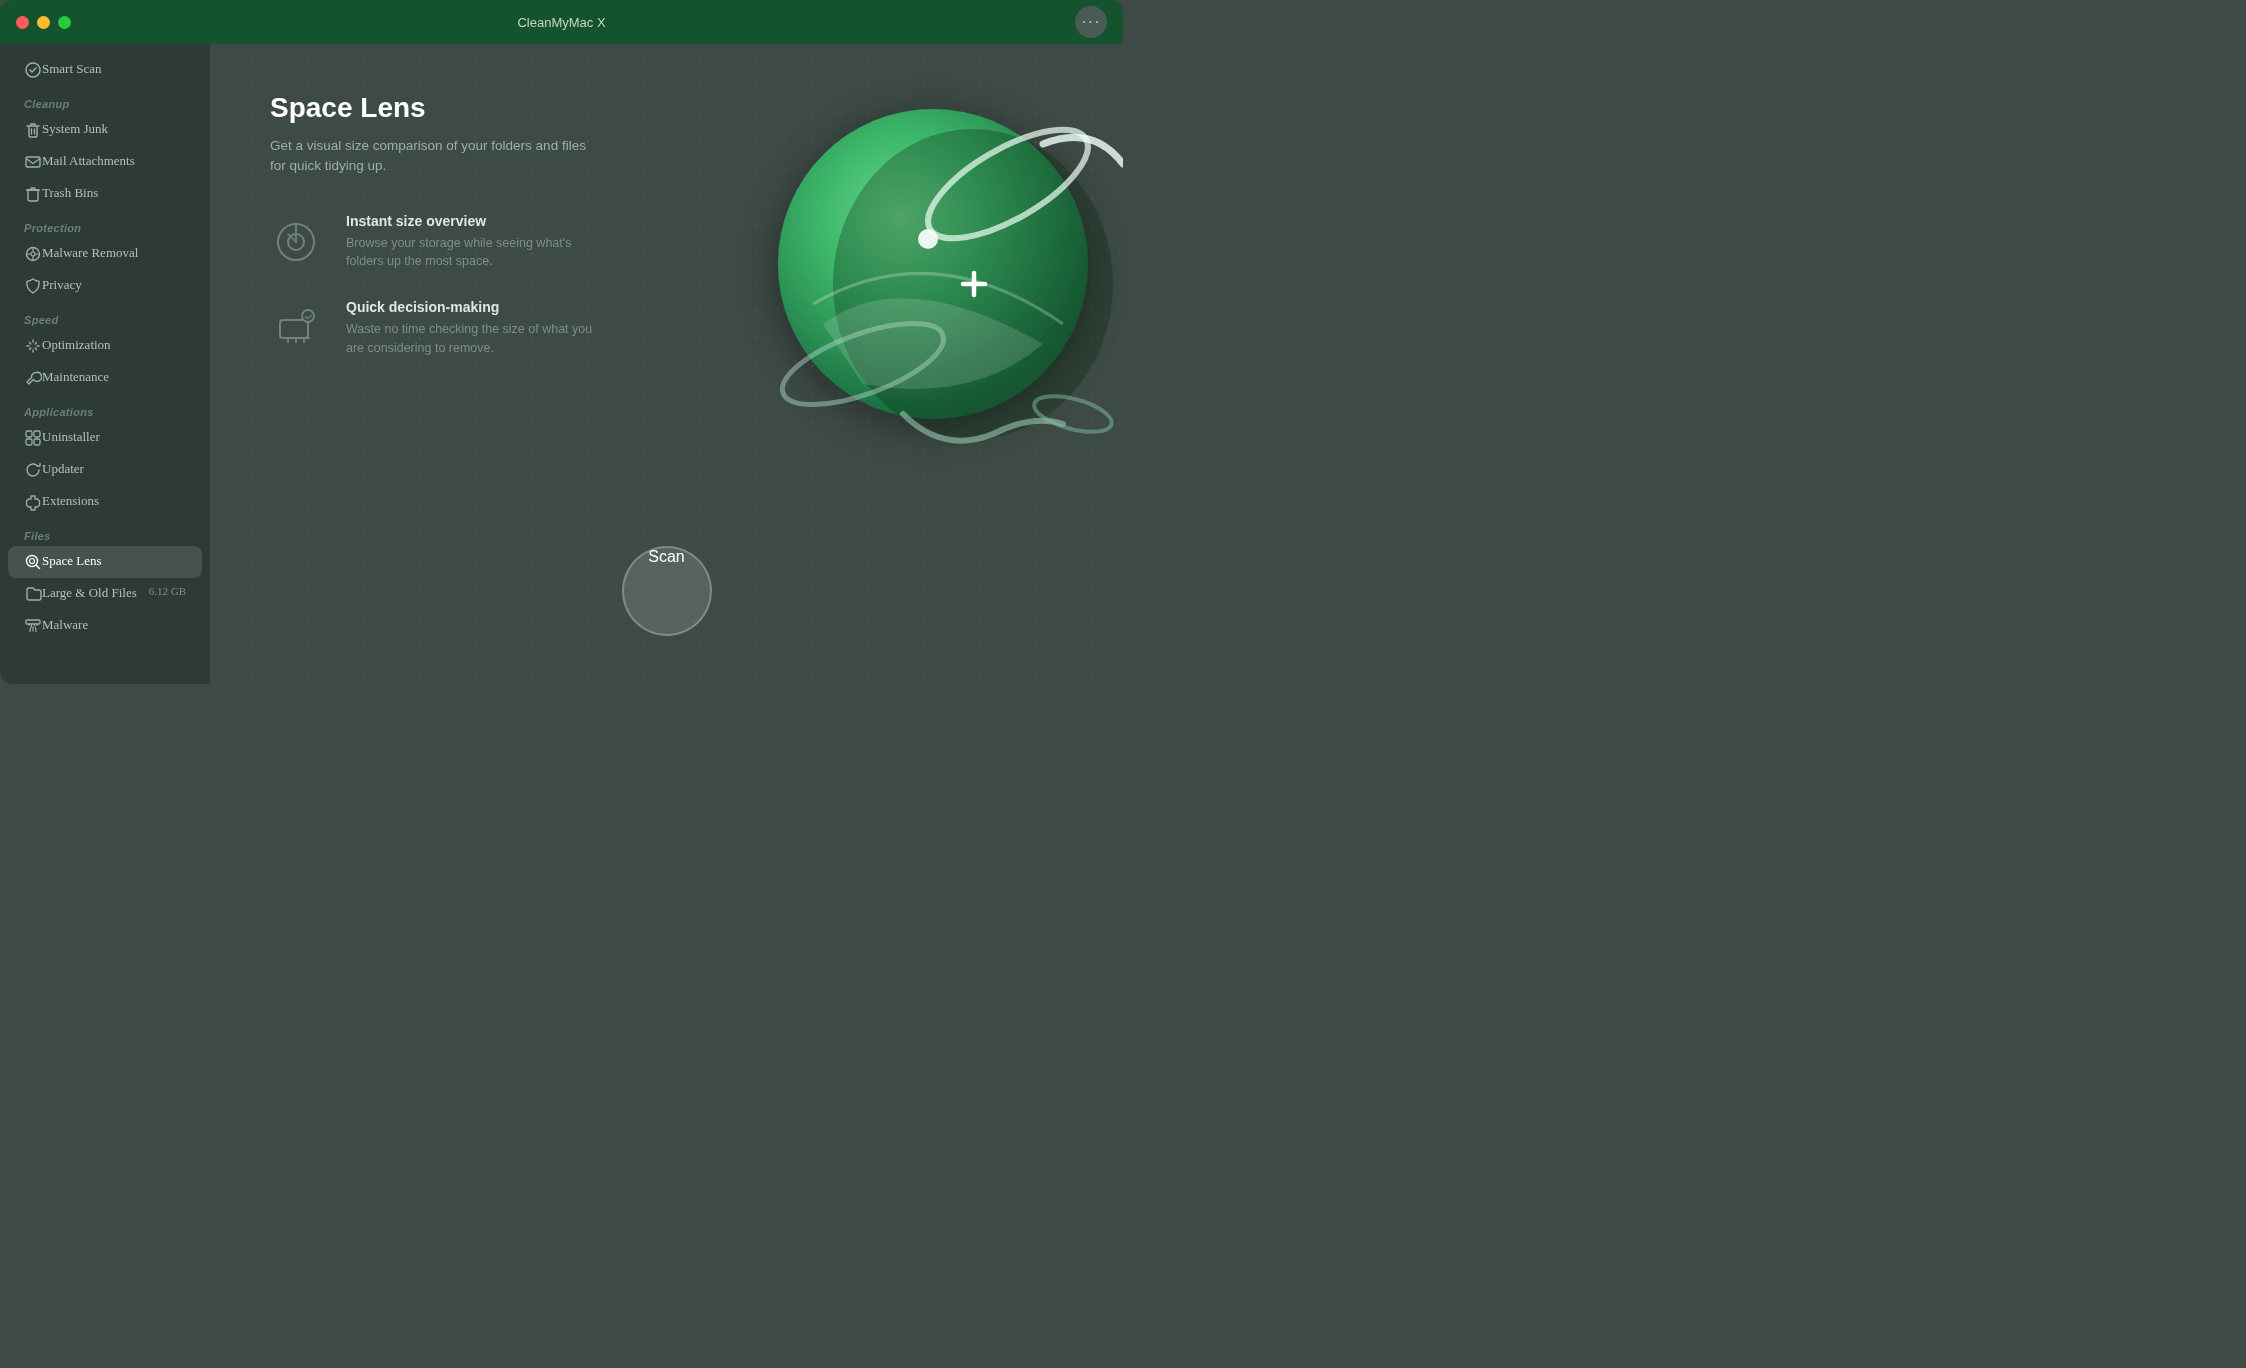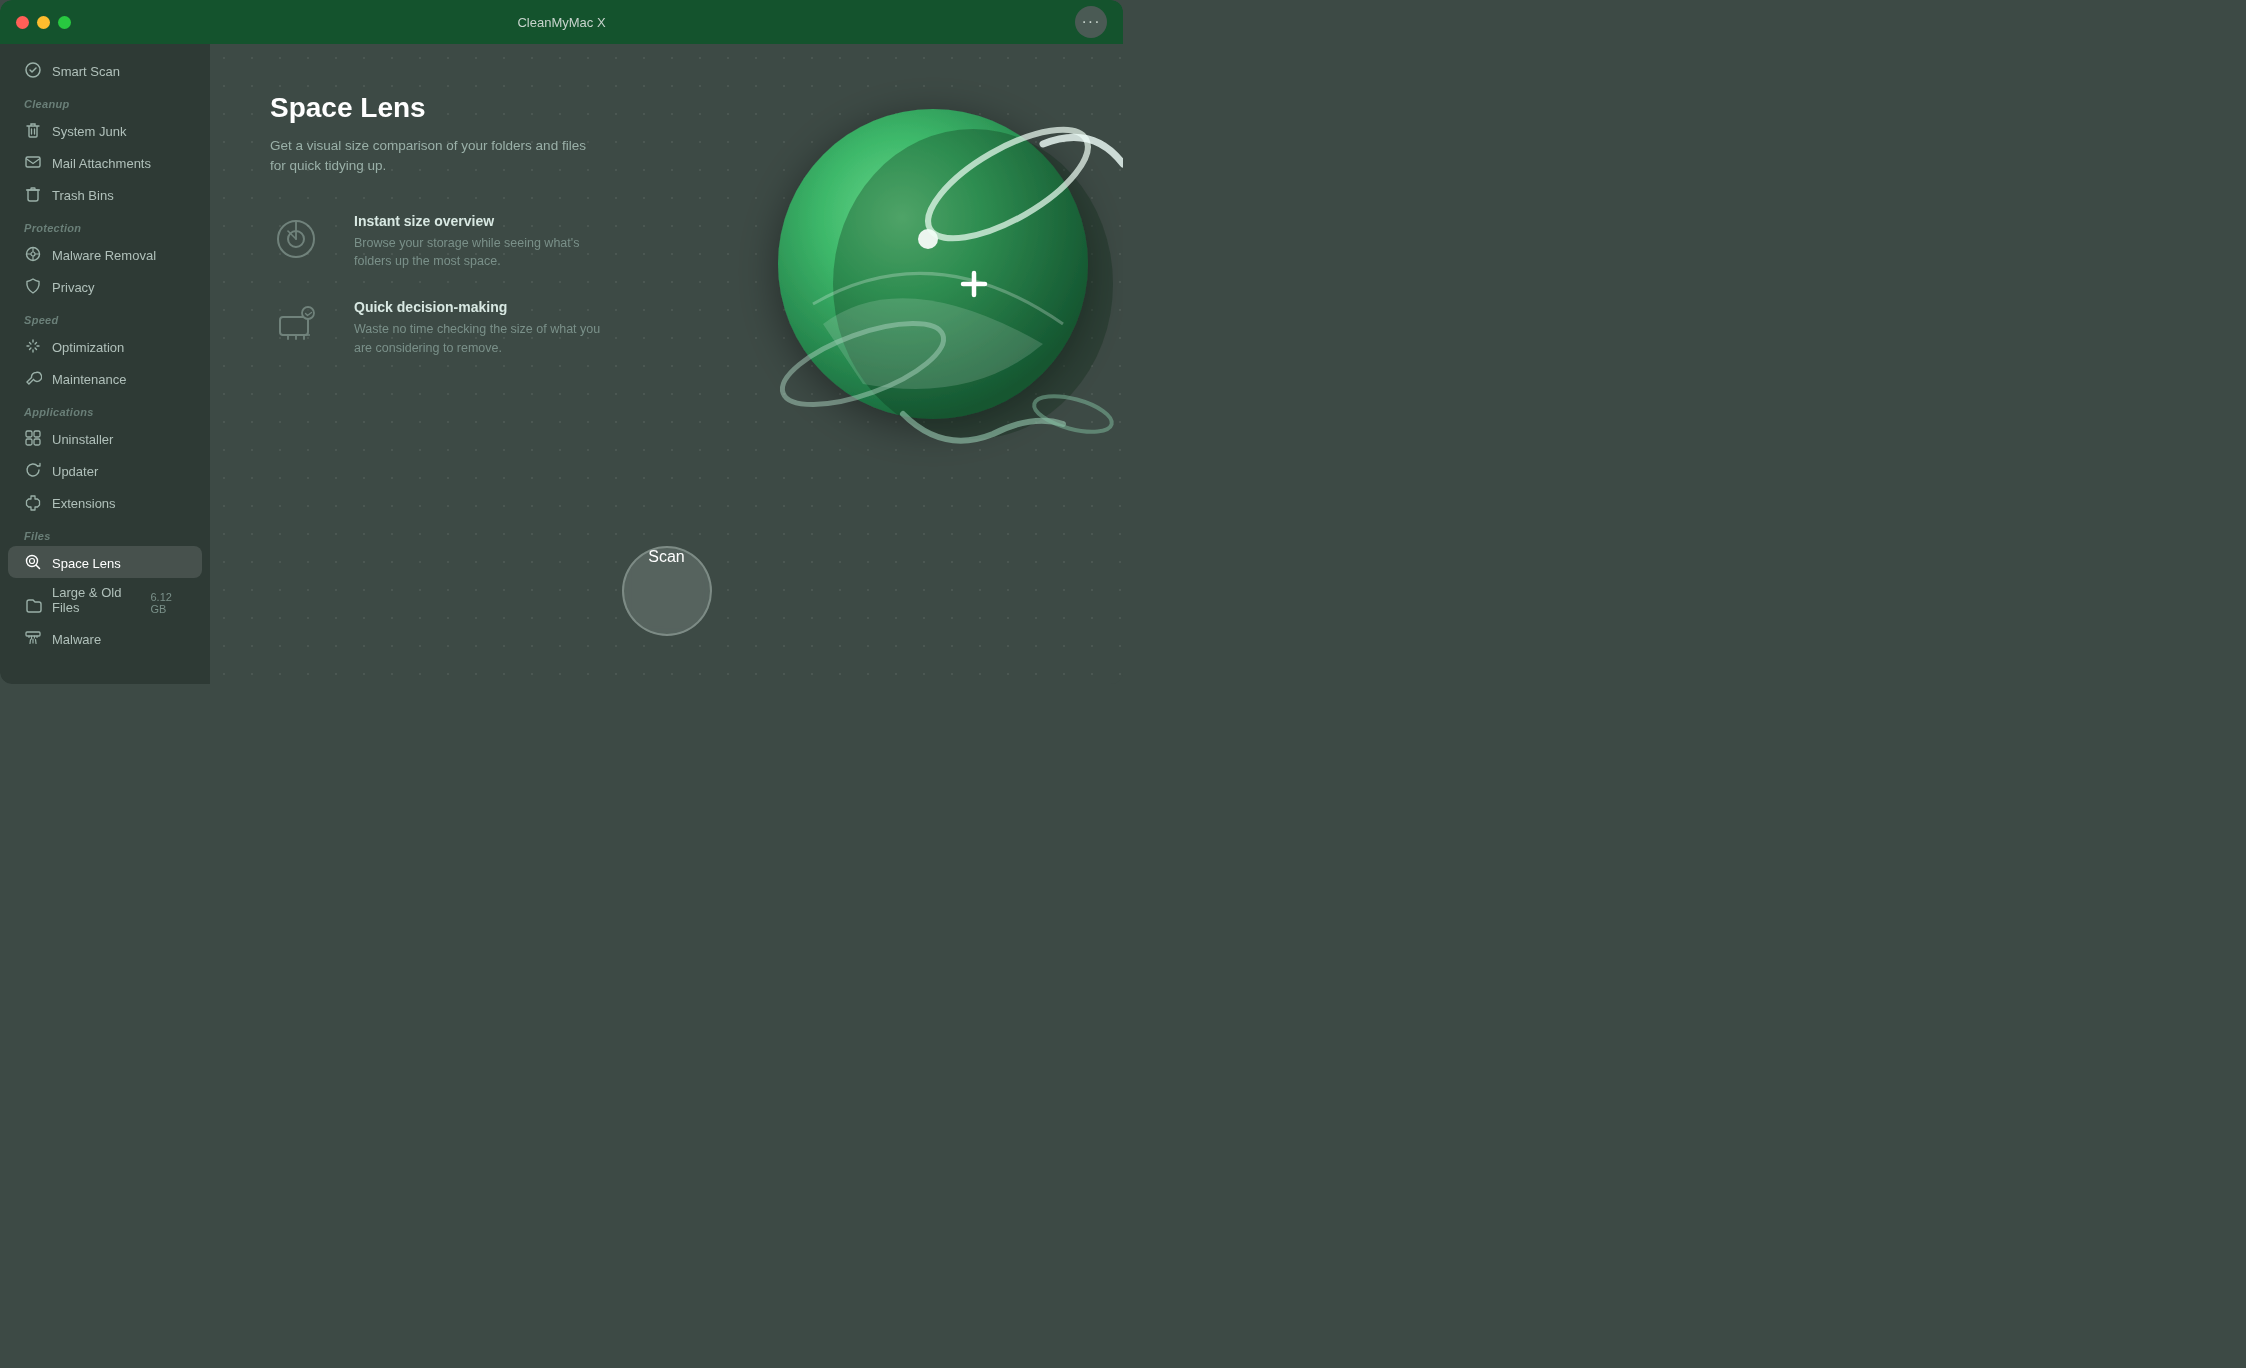--- a/index.html
+++ b/index.html
@@ -89,28 +89,28 @@
       background: #2e3a35;
       flex-shrink: 0;
       overflow-y: auto;
       padding: 10px 0 16px 0;
     }
 
     .sidebar::-webkit-scrollbar { display: none; }
 
     .sidebar-item {
       display: flex;
-      align-items: flex-end;
-      gap: 10px;
+      align-items: flex-start;
       padding: 7px 16px;
       cursor: pointer;
       border-radius: 8px;
       margin: 0 8px;
       color: #b0c0ba;
       font-size: 13px;
+      font-family: Liberation Serif, serif;
     }
 
     .sidebar-item.active {
       background: rgba(255,255,255,0.12);
       color: #ffffff;
     }
 
     .sidebar-section-label {
       color: #6a7f78;
       font-size: 11px;
@@ -181,22 +181,22 @@
     .features {
       display: flex;
       flex-direction: column;
       gap: 28px;
       position: relative;
       z-index: 1;
     }
 
     .feature-item {
       display: flex;
-      gap: 32px;
-      align-items: flex-start;
+      gap: 24px;
+      align-items: center;
       max-width: 340px;
     }
 
     .feature-icon-wrap {
       width: 52px;
       height: 52px;
       flex-shrink: 0;
       display: flex;
       align-items: center;
       justify-content: center;

